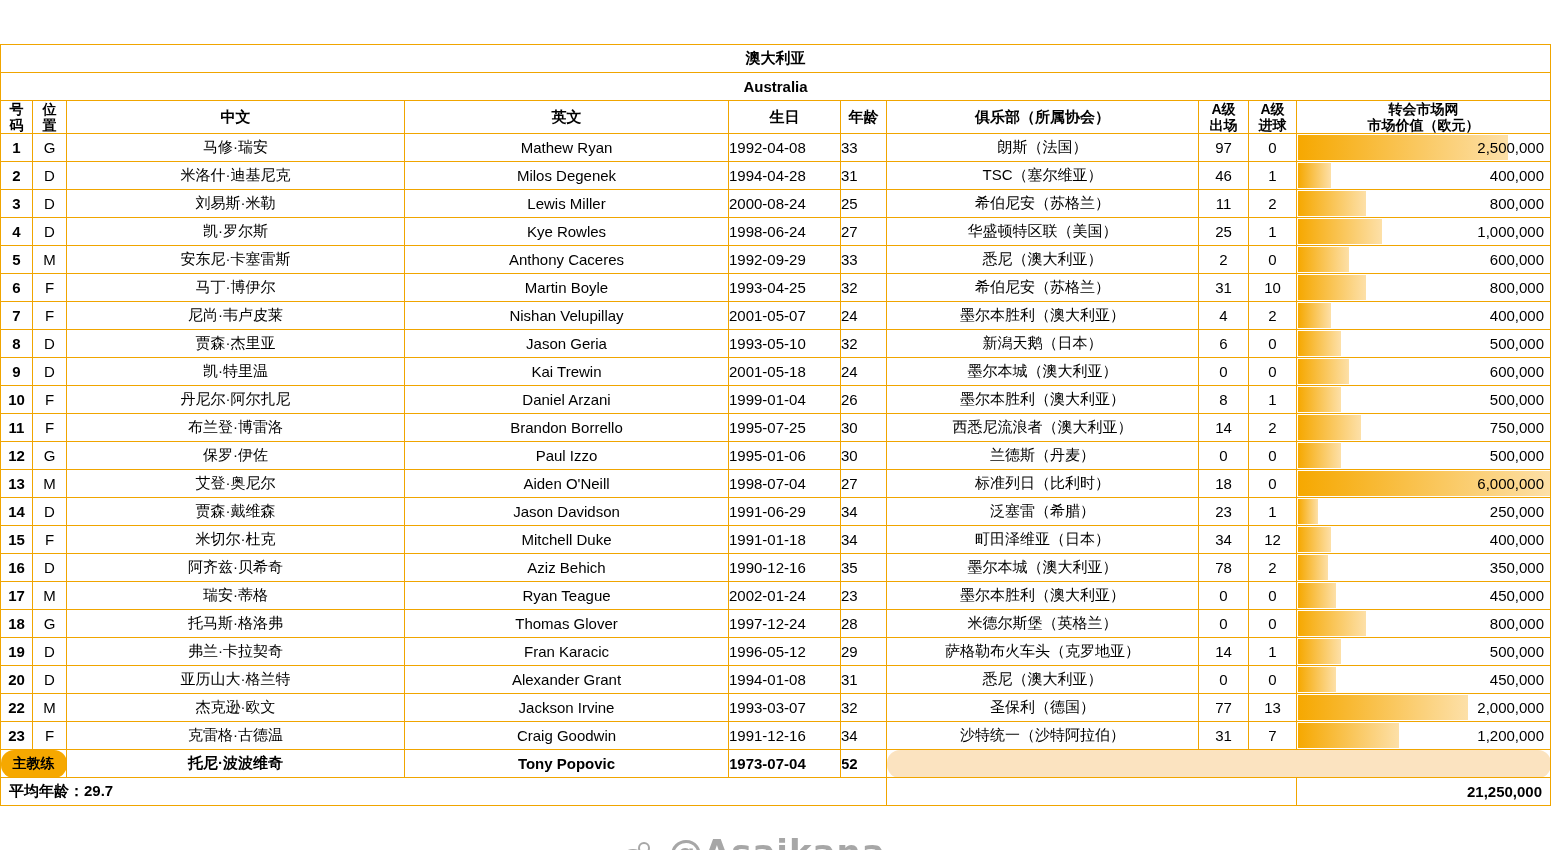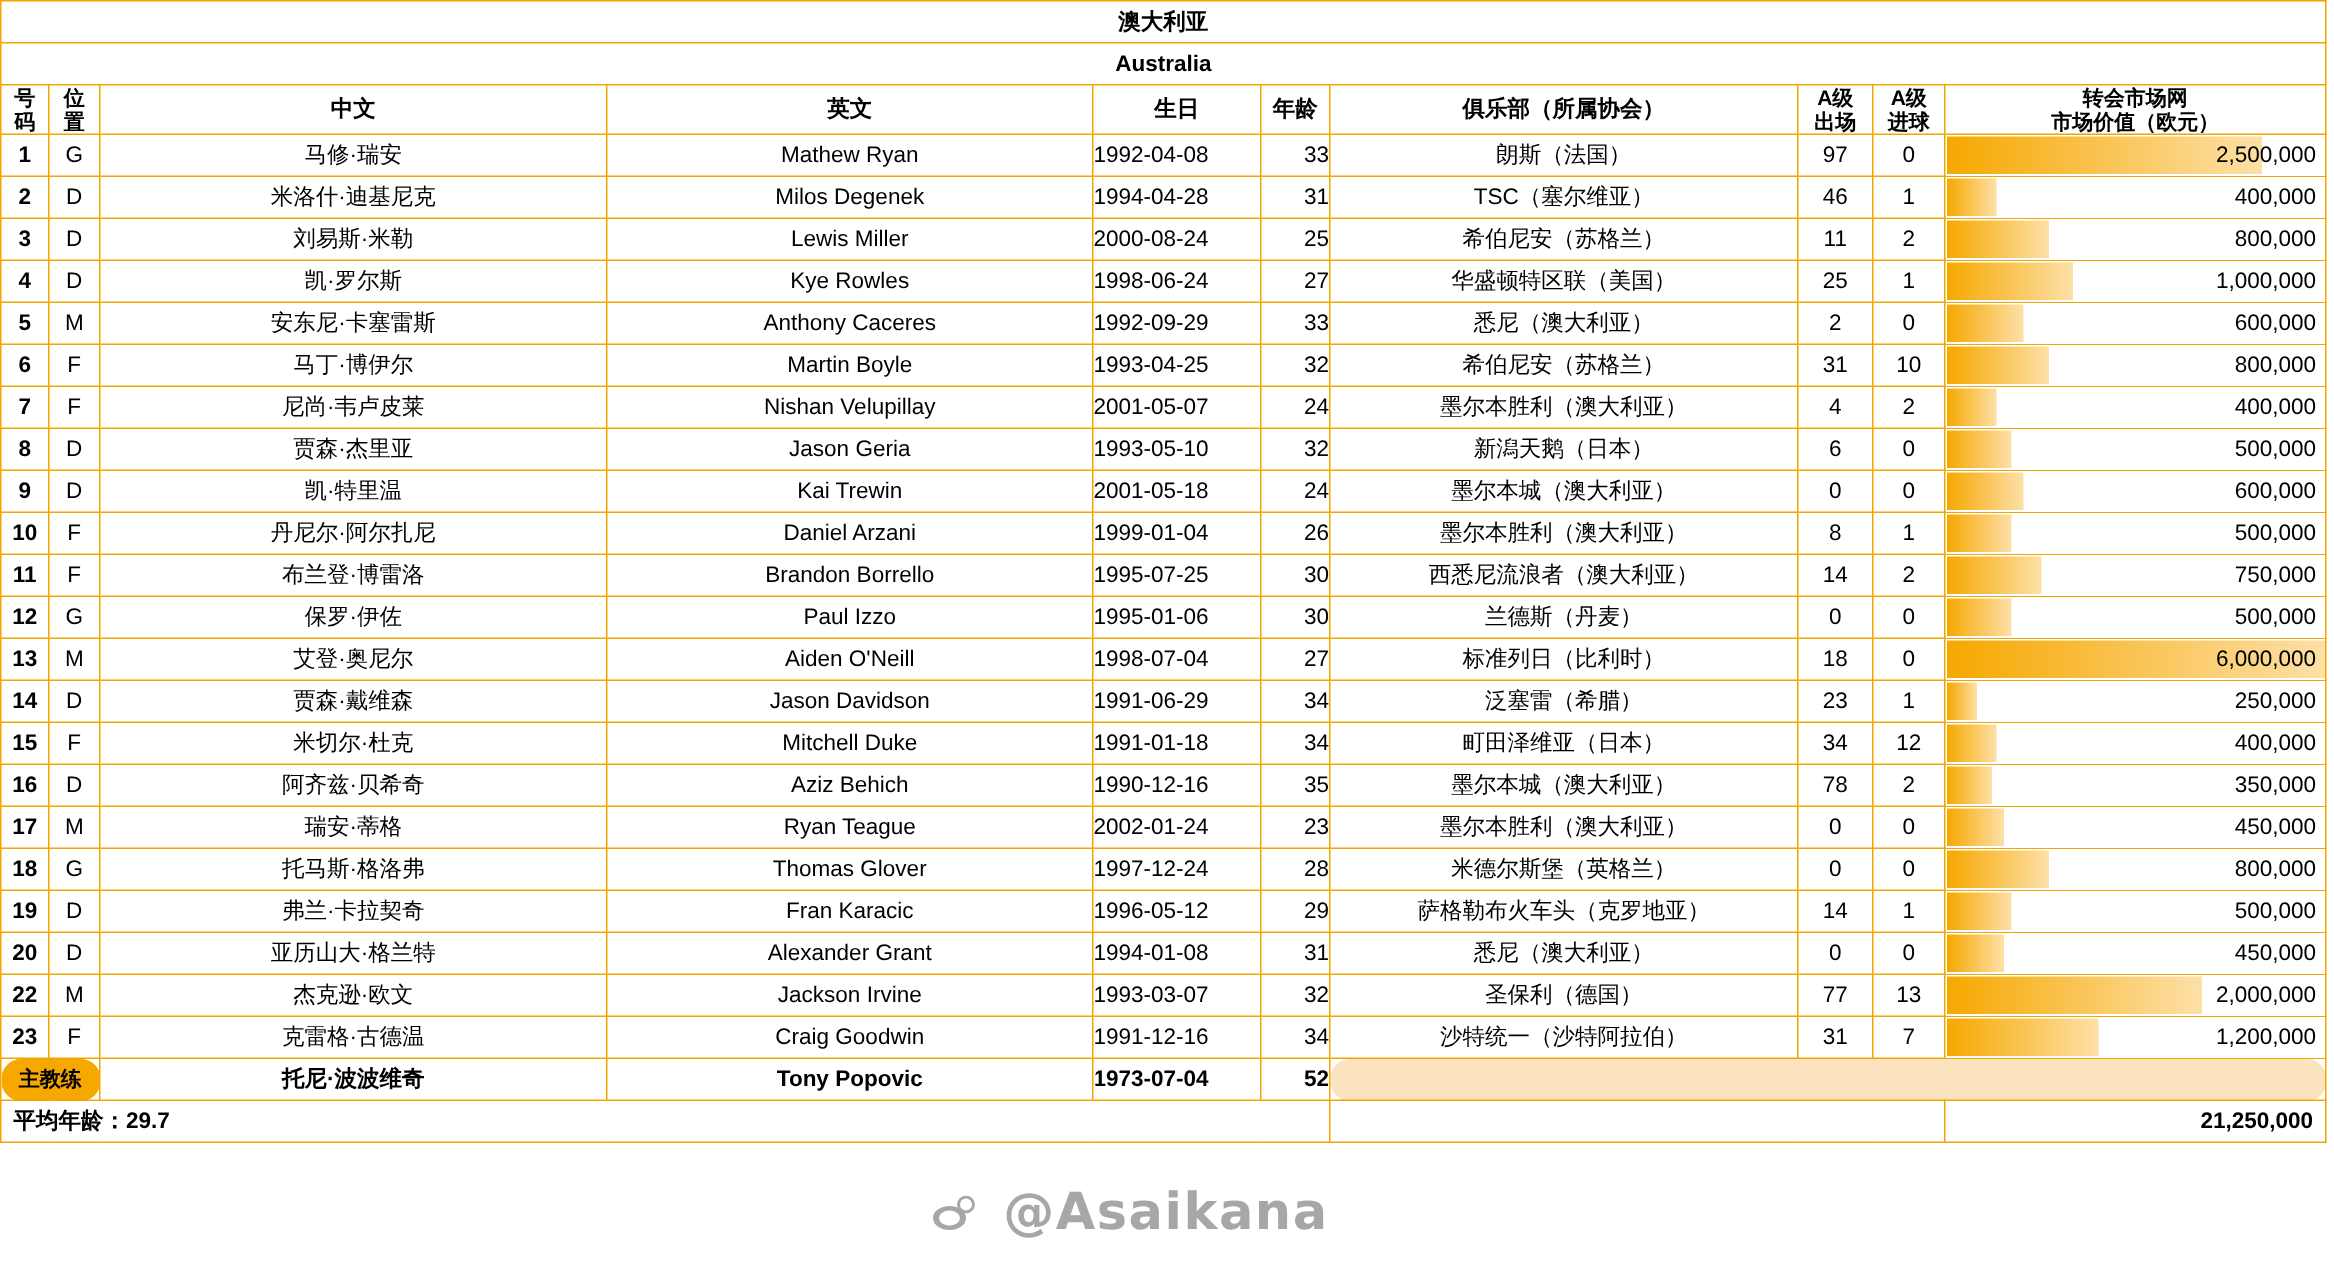--- a/index.html
+++ b/index.html
@@ -16,20 +16,21 @@
   .sheet {
     width: 1556px;
     height: 850px;
     position: relative;
     box-sizing: border-box;
   }
   table.roster {
     border-collapse: collapse;
     table-layout: fixed;
     width: 1276px;
+    margin-top: 44px;
   }
   table.roster td, table.roster th {
     border: 1px solid #f0a500;
     padding: 0;
     font-size: 15px;
     color: #000000;
     background: #ffffff;
     height: 28px;
     box-sizing: border-box;
     overflow: hidden;
@@ -65,21 +66,21 @@
     line-height: 1.15;
     padding: 2px 1px;
   }
   .hdr.small { font-size: 14px; }
   
   .c-num { width: 32px; text-align: center; background: #fbd38a; font-weight: bold; }
   .c-pos { width: 34px; text-align: center; }
   .c-cn  { width: 338px; text-align: center; }
   .c-en  { width: 324px; text-align: center; }
   .c-dob { width: 112px; }
-  .c-age { width: 46px;  text-align: right; }
+  .c-age { width: 46px;  text-align: left; }
   .c-club{ width: 312px; text-align: center; }
   .c-caps{ width: 50px;  text-align: center; }
   .c-goal{ width: 48px;  text-align: center; }
   .c-val { width: 254px; text-align: right; padding-right: 6px; position: relative; }
 
   .valwrap {
     position: relative;
     width: 100%;
     height: 100%;
     display: flex;

